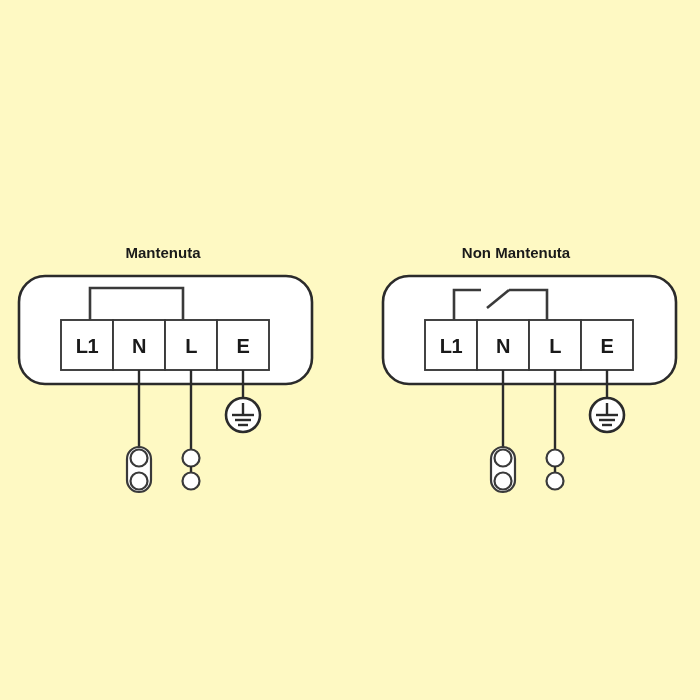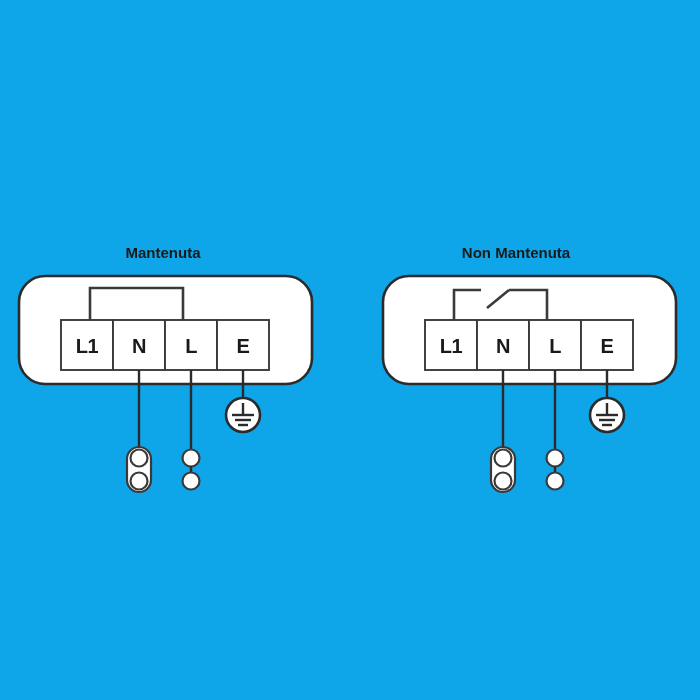--- a/index.html
+++ b/index.html
@@ -10,21 +10,21 @@
   body {
     width: 700px;
     height: 700px;
     font-family: "Liberation Sans", sans-serif;
     overflow: hidden;
   }
   #canvas {
     position: relative;
     width: 700px;
     height: 700px;
-    background: #0ea5e9;
+    background: #fef9c3;
   }
   .diagram-svg {
     position: absolute;
     top: 0;
     left: 0;
     width: 700px;
     height: 700px;
   }
   .title-text {
     font-family: "Liberation Sans", sans-serif;

